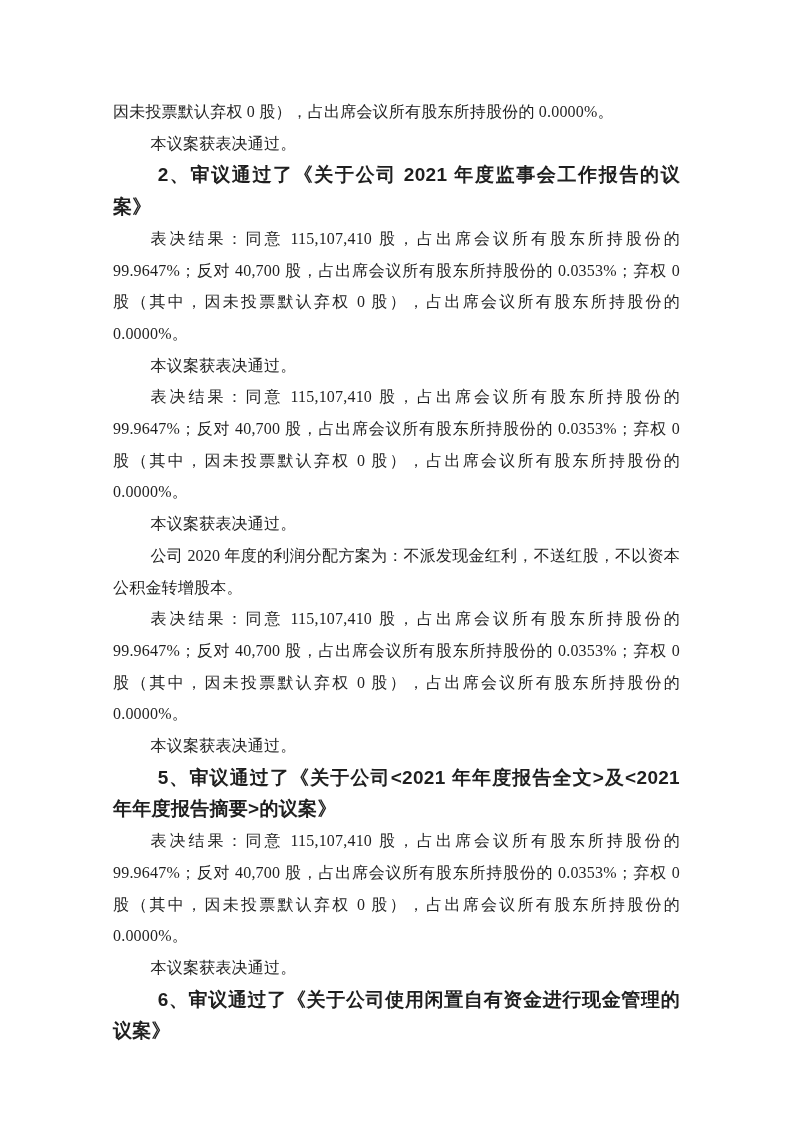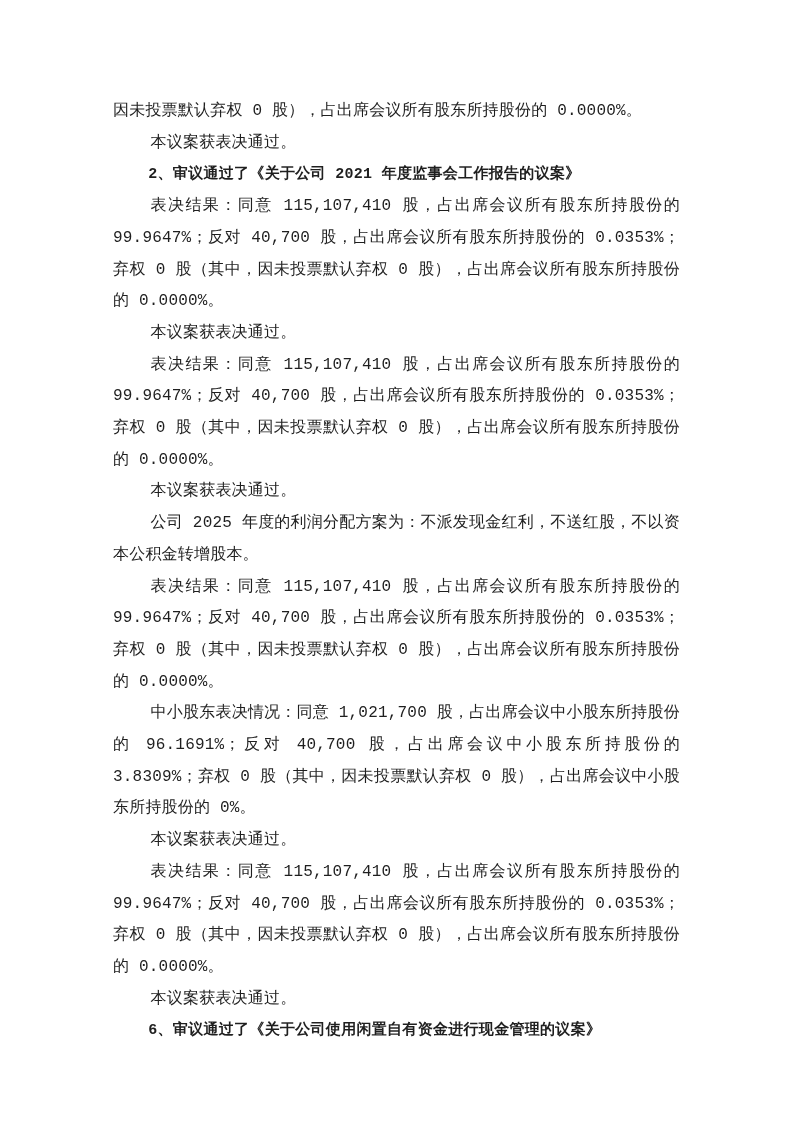--- a/index.html
+++ b/index.html
@@ -23,45 +23,44 @@
     font-family: "Liberation Serif", "DejaVu Serif", serif;
     font-size: 16px;
     line-height: 31.7px;
     text-align: justify;
     letter-spacing: 0.2px;
   }
   .content p {
     margin: 0;
     padding: 0;
     text-indent: 2.35em;
-    font-family: Liberation Mono, monospace;
   }
   .content p.body-continuation {
     text-indent: 0;
   }
   .content p.heading {
     font-weight: 700;
-    font-family: Liberation Mono, monospace;
-    font-size: 15px;
+    font-family: Liberation Sans, sans-serif;
+    font-size: 19px;
     letter-spacing: 0.3px;
   }
 </style>
 </head>
 <body>
 
 <div class="page">
   <div class="content" id="content">
       <p class="body-continuation">因未投票默认弃权 0 股），占出席会议所有股东所持股份的 0.0000%。</p>
       <p class="body">本议案获表决通过。</p>
       <p class="heading">2、审议通过了《关于公司 2021 年度监事会工作报告的议案》</p>
       <p class="body">表决结果：同意 115,107,410 股，占出席会议所有股东所持股份的 99.9647%；反对 40,700 股，占出席会议所有股东所持股份的 0.0353%；弃权 0 股（其中，因未投票默认弃权 0 股），占出席会议所有股东所持股份的 0.0000%。</p>
       <p class="body">本议案获表决通过。</p>
       <p class="body">表决结果：同意 115,107,410 股，占出席会议所有股东所持股份的 99.9647%；反对 40,700 股，占出席会议所有股东所持股份的 0.0353%；弃权 0 股（其中，因未投票默认弃权 0 股），占出席会议所有股东所持股份的 0.0000%。</p>
       <p class="body">本议案获表决通过。</p>
-      <p class="body">公司 2025 年度的利润分配方案为：不派发现金红利，不送红股，不以资本公积金转增股本。</p>
+      <p class="body">公司 2020 年度的利润分配方案为：不派发现金红利，不送红股，不以资本公积金转增股本。</p>
       <p class="body">表决结果：同意 115,107,410 股，占出席会议所有股东所持股份的 99.9647%；反对 40,700 股，占出席会议所有股东所持股份的 0.0353%；弃权 0 股（其中，因未投票默认弃权 0 股），占出席会议所有股东所持股份的 0.0000%。</p>
-      <p class="body">中小股东表决情况：同意 1,021,700 股，占出席会议中小股东所持股份的 96.1691%；反对 40,700 股，占出席会议中小股东所持股份的 3.8309%；弃权 0 股（其中，因未投票默认弃权 0 股），占出席会议中小股东所持股份的 0%。</p>
       <p class="body">本议案获表决通过。</p>
+      <p class="heading">5、审议通过了《关于公司&lt;2021 年年度报告全文&gt;及&lt;2021 年年度报告摘要&gt;的议案》</p>
       <p class="body">表决结果：同意 115,107,410 股，占出席会议所有股东所持股份的 99.9647%；反对 40,700 股，占出席会议所有股东所持股份的 0.0353%；弃权 0 股（其中，因未投票默认弃权 0 股），占出席会议所有股东所持股份的 0.0000%。</p>
       <p class="body">本议案获表决通过。</p>
       <p class="heading">6、审议通过了《关于公司使用闲置自有资金进行现金管理的议案》</p>
     </div>
 </div>
 
 </body></html>

